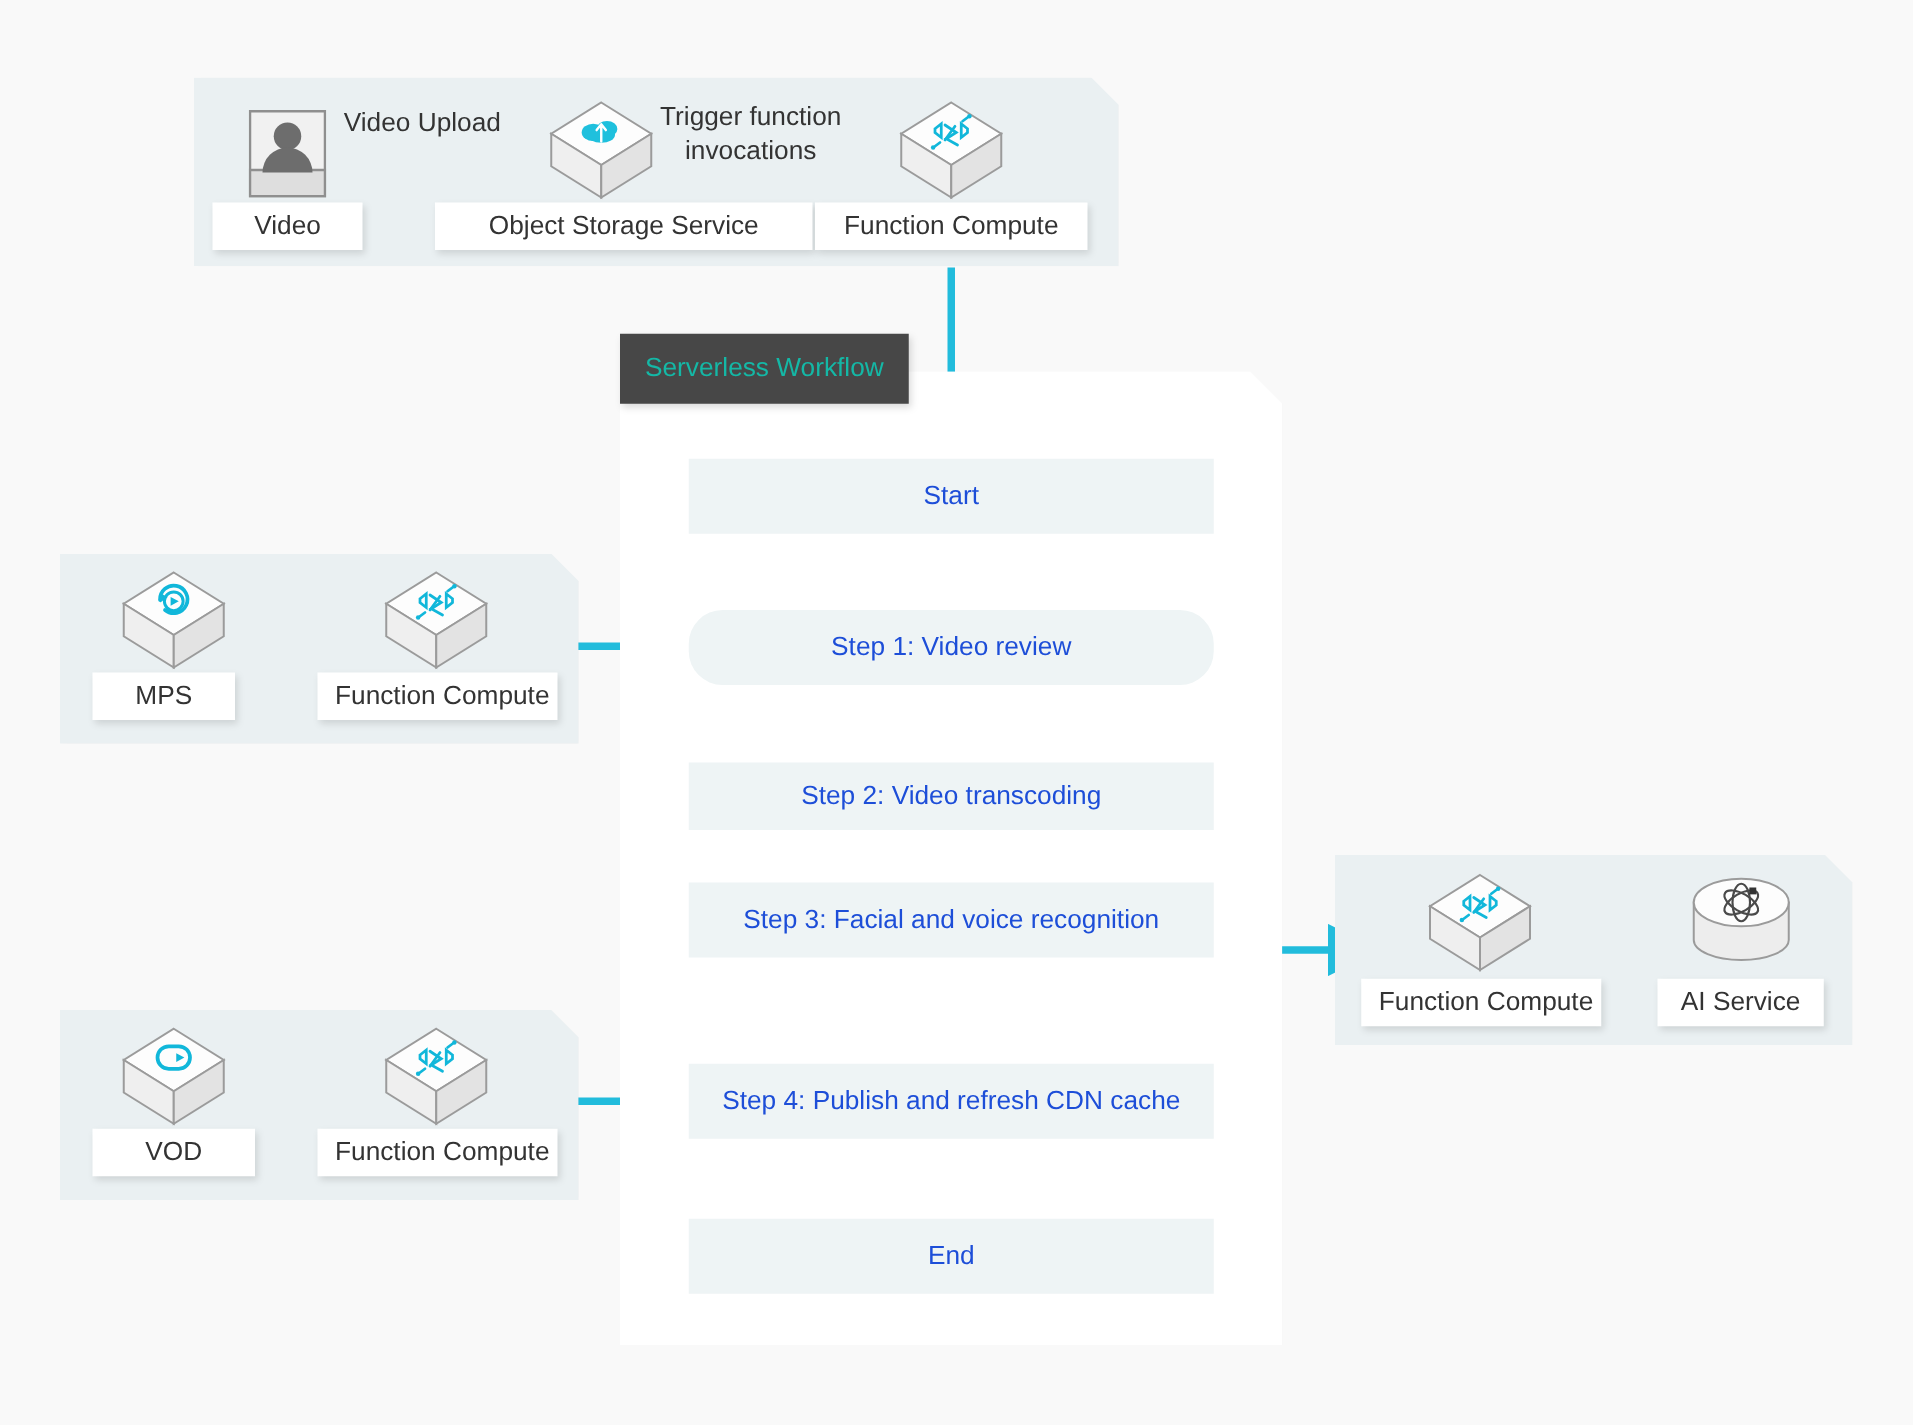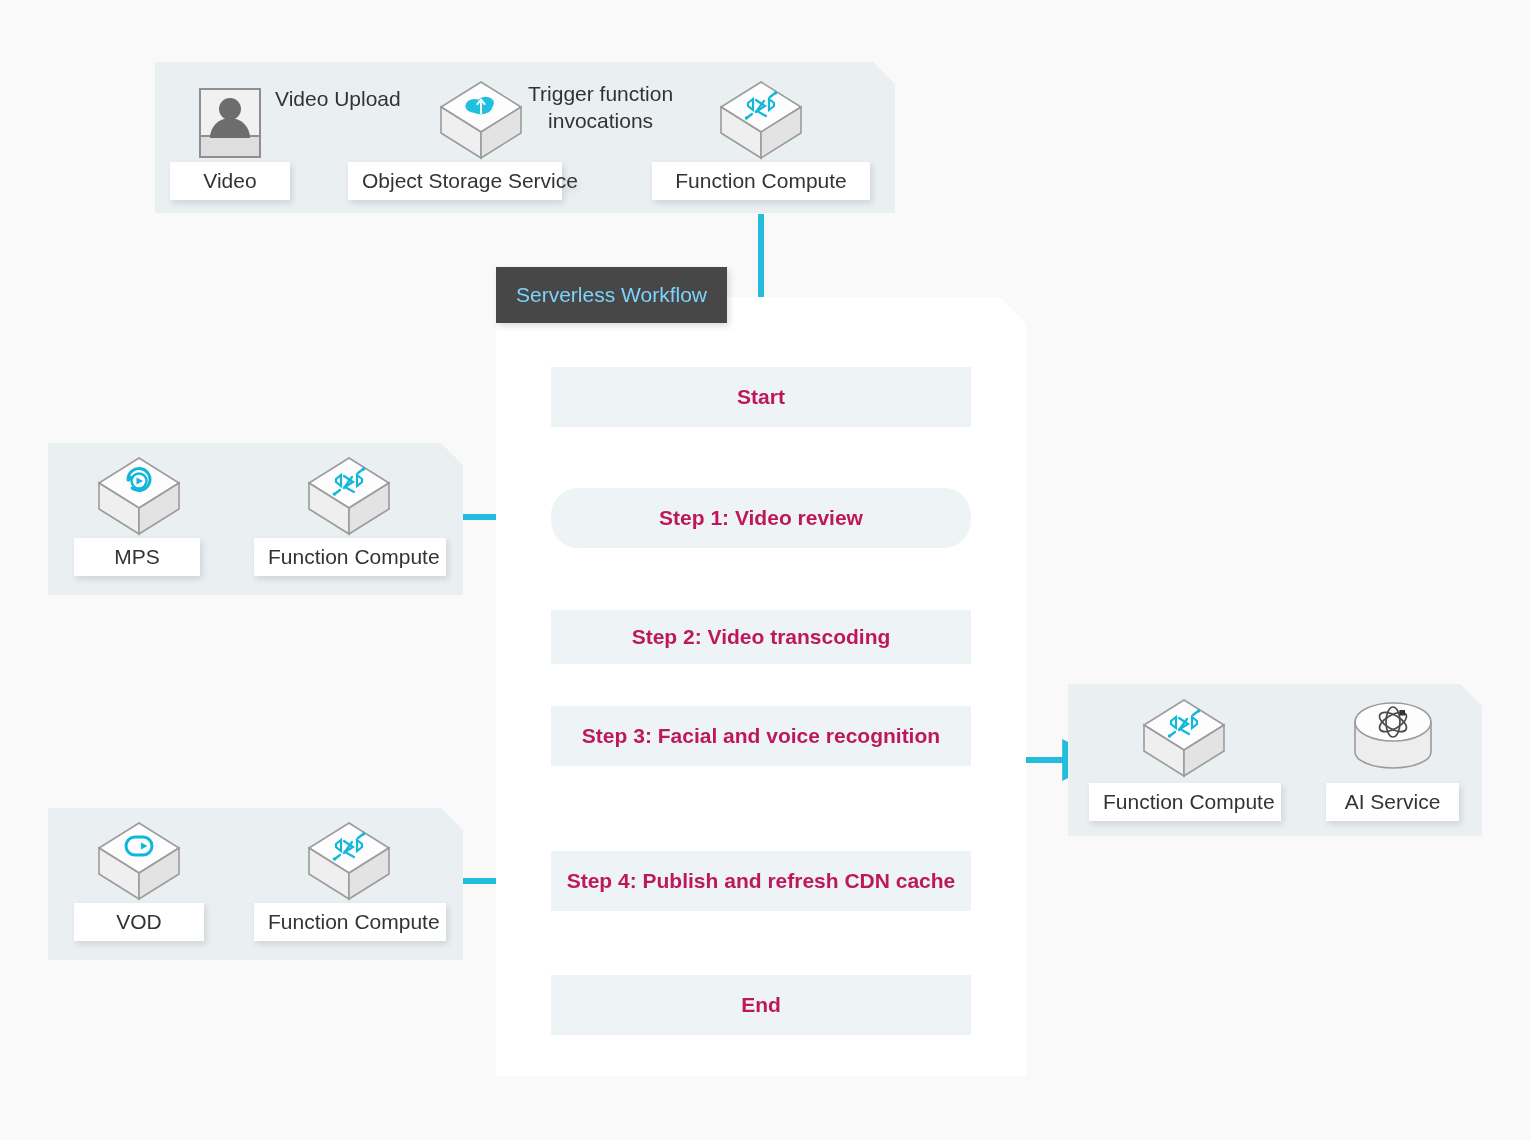--- a/index.html
+++ b/index.html
@@ -21,39 +21,38 @@
   
   .wf-container {
     position: absolute;
     background: #ffffff;
     clip-path: polygon(0 0, calc(100% - 26px) 0, 100% 26px, 100% 100%, 0 100%);
     filter: drop-shadow(2px 3px 4px rgba(0,0,0,0.10));
   }
   .wf-title {
     position: absolute;
     background: #474747;
-    color: #7dd3fc;
+    color: #14b8a6;
     font-size: 21px;
     line-height: 56px;
     padding: 0 20px;
     white-space: nowrap;
     filter: drop-shadow(2px 3px 3px rgba(0,0,0,0.14));
   }
 
   
   .step {
     position: absolute;
     background: #eef4f5;
-    color: #be185d;
+    color: #1d4ed8;
     font-size: 21px;
     display: flex;
     align-items: center;
     justify-content: center;
     text-align: center;
-    font-weight: bold;
   }
 
   
   .plate {
     position: absolute;
     background: #ffffff;
     color: #333333;
     font-size: 21px;
     line-height: 38px;
     height: 38px;
@@ -140,21 +139,21 @@
       <path d="M4 28 L44 53 L44 79 L4 54 Z" fill="#efefef" stroke="#9b9b9b" stroke-width="1.6"></path>
       <path d="M84 28 L44 53 L44 79 L84 54 Z" fill="#e3e3e3" stroke="#9b9b9b" stroke-width="1.6"></path>
       <g transform="translate(44,26) scale(0.92)">
         <ellipse cx="-7" cy="1" rx="10" ry="7.5" fill="#1fc0dd"></ellipse>
         <ellipse cx="5" cy="-2" rx="9" ry="7" fill="#1fc0dd"></ellipse>
         <ellipse cx="0" cy="3" rx="12" ry="7" fill="#1fc0dd"></ellipse>
         <path d="M0 9 L0 -4 M0 -6 L-4 -1 M0 -6 L4 -1" stroke="#ffffff" stroke-width="2.1" fill="none" stroke-linecap="round"></path>
       </g>
     </svg>
   </div>
-  <div class="plate" style="left:348px; top:162px; width:214px;">Object Storage Service</div>
+  <div class="plate" style="left:348px; top:162px; width:302px;">Object Storage Service</div>
 
   <div class="note" style="left:528px; top:80px;">Trigger function
 invocations</div>
 
   <div class="icon" style="left:717px; top:79px;">
     <svg width="88" height="84" viewBox="0 0 88 84">
       <path d="M44 3 L84 28 L44 53 L4 28 Z" fill="#fdfdfd" stroke="#9b9b9b" stroke-width="1.6"></path>
       <path d="M4 28 L44 53 L44 79 L4 54 Z" fill="#efefef" stroke="#9b9b9b" stroke-width="1.6"></path>
       <path d="M84 28 L44 53 L44 79 L84 54 Z" fill="#e3e3e3" stroke="#9b9b9b" stroke-width="1.6"></path>
       <g transform="translate(44,27)" stroke="#11b7da" stroke-width="2.2" fill="none" stroke-linecap="round">
@@ -189,21 +188,21 @@
       <path d="M4 28 L44 53 L44 79 L4 54 Z" fill="#efefef" stroke="#9b9b9b" stroke-width="1.6"></path>
       <path d="M84 28 L44 53 L44 79 L84 54 Z" fill="#e3e3e3" stroke="#9b9b9b" stroke-width="1.6"></path>
       <g transform="translate(44,26)">
         <path d="M-11 -1 a11 11 0 1 1 4 8" stroke="#11b7da" stroke-width="3" fill="none" stroke-linecap="round"></path>
         <path d="M-11 -7 L-11 1 L-5 -3 Z" fill="#11b7da"></path>
         <circle cx="0" cy="0" r="7.5" stroke="#11b7da" stroke-width="2.4" fill="none"></circle>
         <path d="M-2.5 -3.5 L4 0 L-2.5 3.5 Z" fill="#11b7da"></path>
       </g>
     </svg>
   </div>
-  <div class="plate" style="left:74px; top:538px; width:126px;">MPS</div>
+  <div class="plate" style="left:74px; top:538px; width:114px;">MPS</div>
 
   <div class="icon" style="left:305px; top:455px;">
     <svg width="88" height="84" viewBox="0 0 88 84">
       <path d="M44 3 L84 28 L44 53 L4 28 Z" fill="#fdfdfd" stroke="#9b9b9b" stroke-width="1.6"></path>
       <path d="M4 28 L44 53 L44 79 L4 54 Z" fill="#efefef" stroke="#9b9b9b" stroke-width="1.6"></path>
       <path d="M84 28 L44 53 L44 79 L84 54 Z" fill="#e3e3e3" stroke="#9b9b9b" stroke-width="1.6"></path>
       <g transform="translate(44,27)" stroke="#11b7da" stroke-width="2.2" fill="none" stroke-linecap="round">
         <path d="M-13 -3 L-8 -7 L-8 4 L-13 0 Z"></path>
         <path d="M13 -3 L8 -7 L8 4 L13 0 Z"></path>
         <path d="M-5 -6 L4 0 L-4 5 L5 10"></path>

